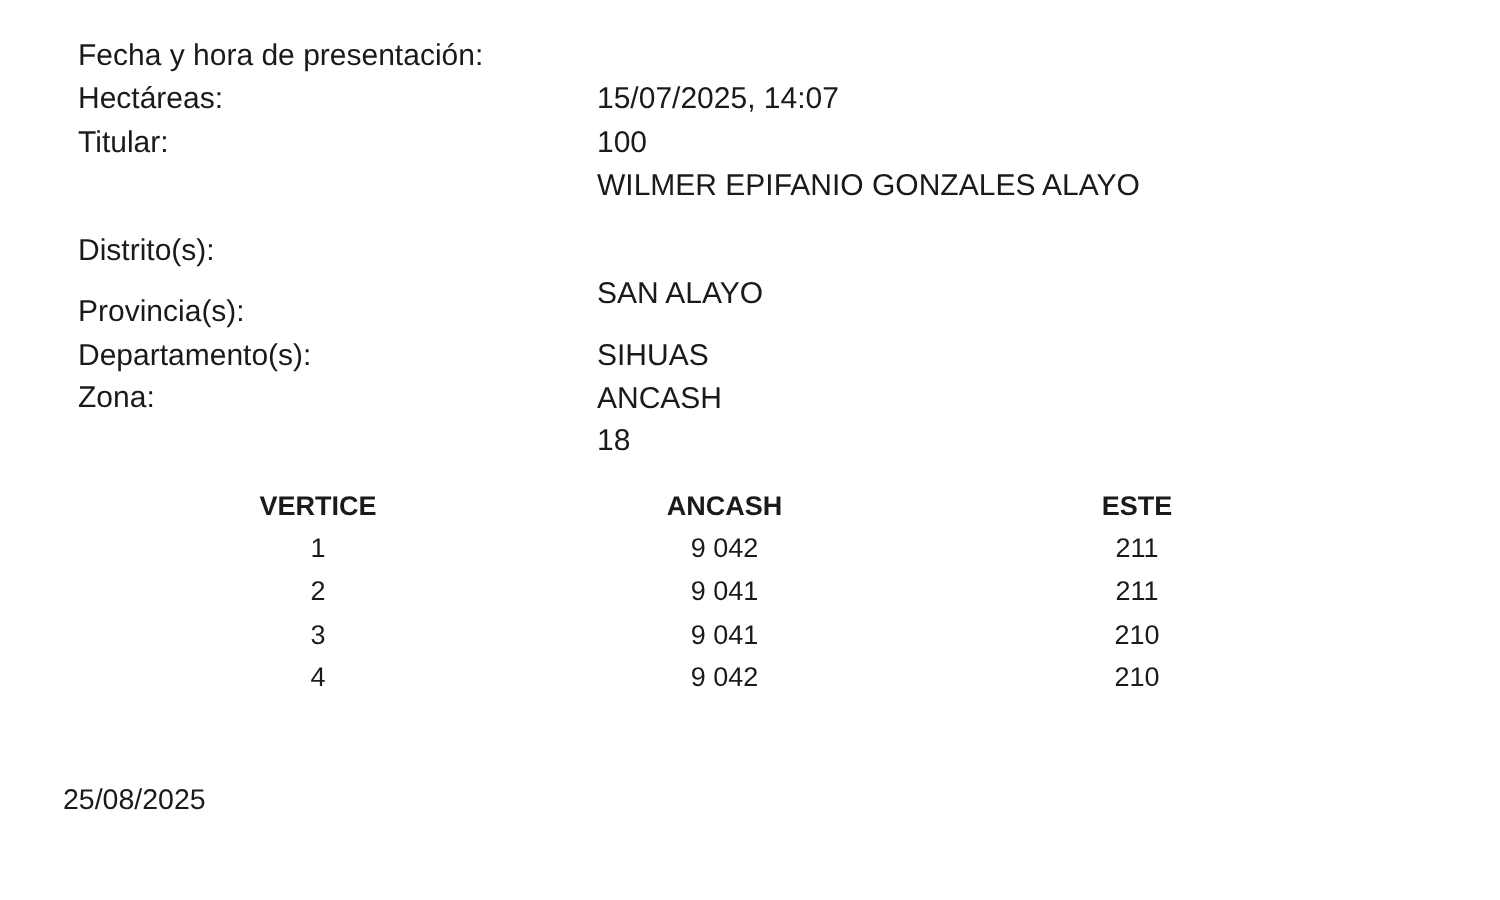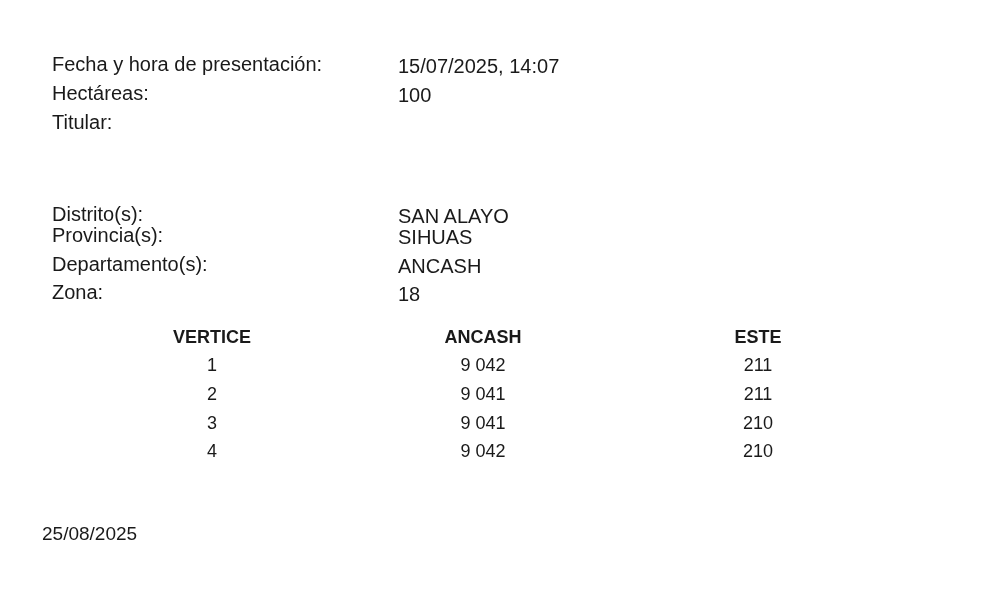--- a/index.html
+++ b/index.html
@@ -25,21 +25,20 @@
     width: 1000px;
     height: 29px;
     line-height: 29px;
     font-size: 20px;
     white-space: pre;
   }
   .info-label {
     position: absolute;
     left: 52px;
     white-space: pre;
-    margin-top: 27px;
   }
   .info-value {
     position: absolute;
     left: 398px;
     white-space: pre;
   }
   .coords-title {
     position: absolute;
     left: 0;
     top: 277px;
@@ -87,23 +86,24 @@
   <div class="info-row" style="top:-6px">
     <span class="info-label">Fecha y hora de presentación:</span>
     <span class="info-value">15/07/2025, 14:07</span>
   </div>
   <div class="info-row" style="top:23px">
     <span class="info-label">Hectáreas:</span>
     <span class="info-value">100</span>
   </div>
   <div class="info-row" style="top:52px">
     <span class="info-label">Titular:</span>
+    <span class="info-value">WILMER EPIFANIO GONZALES ALAYO</span>
   </div>
 
-  <div class="info-row" style="top:144px">
+  <div class="info-row" style="top:124px">
     <span class="info-label">Distrito(s):</span>
     <span class="info-value">SAN ALAYO</span>
   </div>
   <div class="info-row" style="top:165px">
     <span class="info-label">Provincia(s):</span>
     <span class="info-value">SIHUAS</span>
   </div>
   <div class="info-row" style="top:194px">
     <span class="info-label">Departamento(s):</span>
     <span class="info-value">ANCASH</span>

